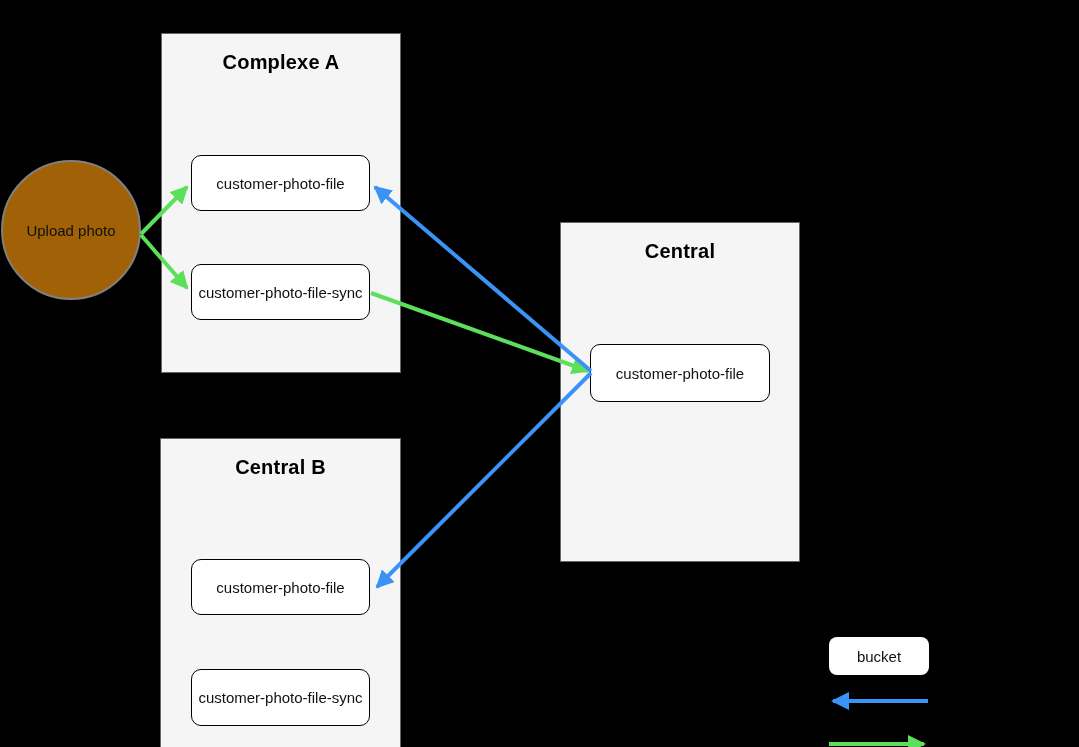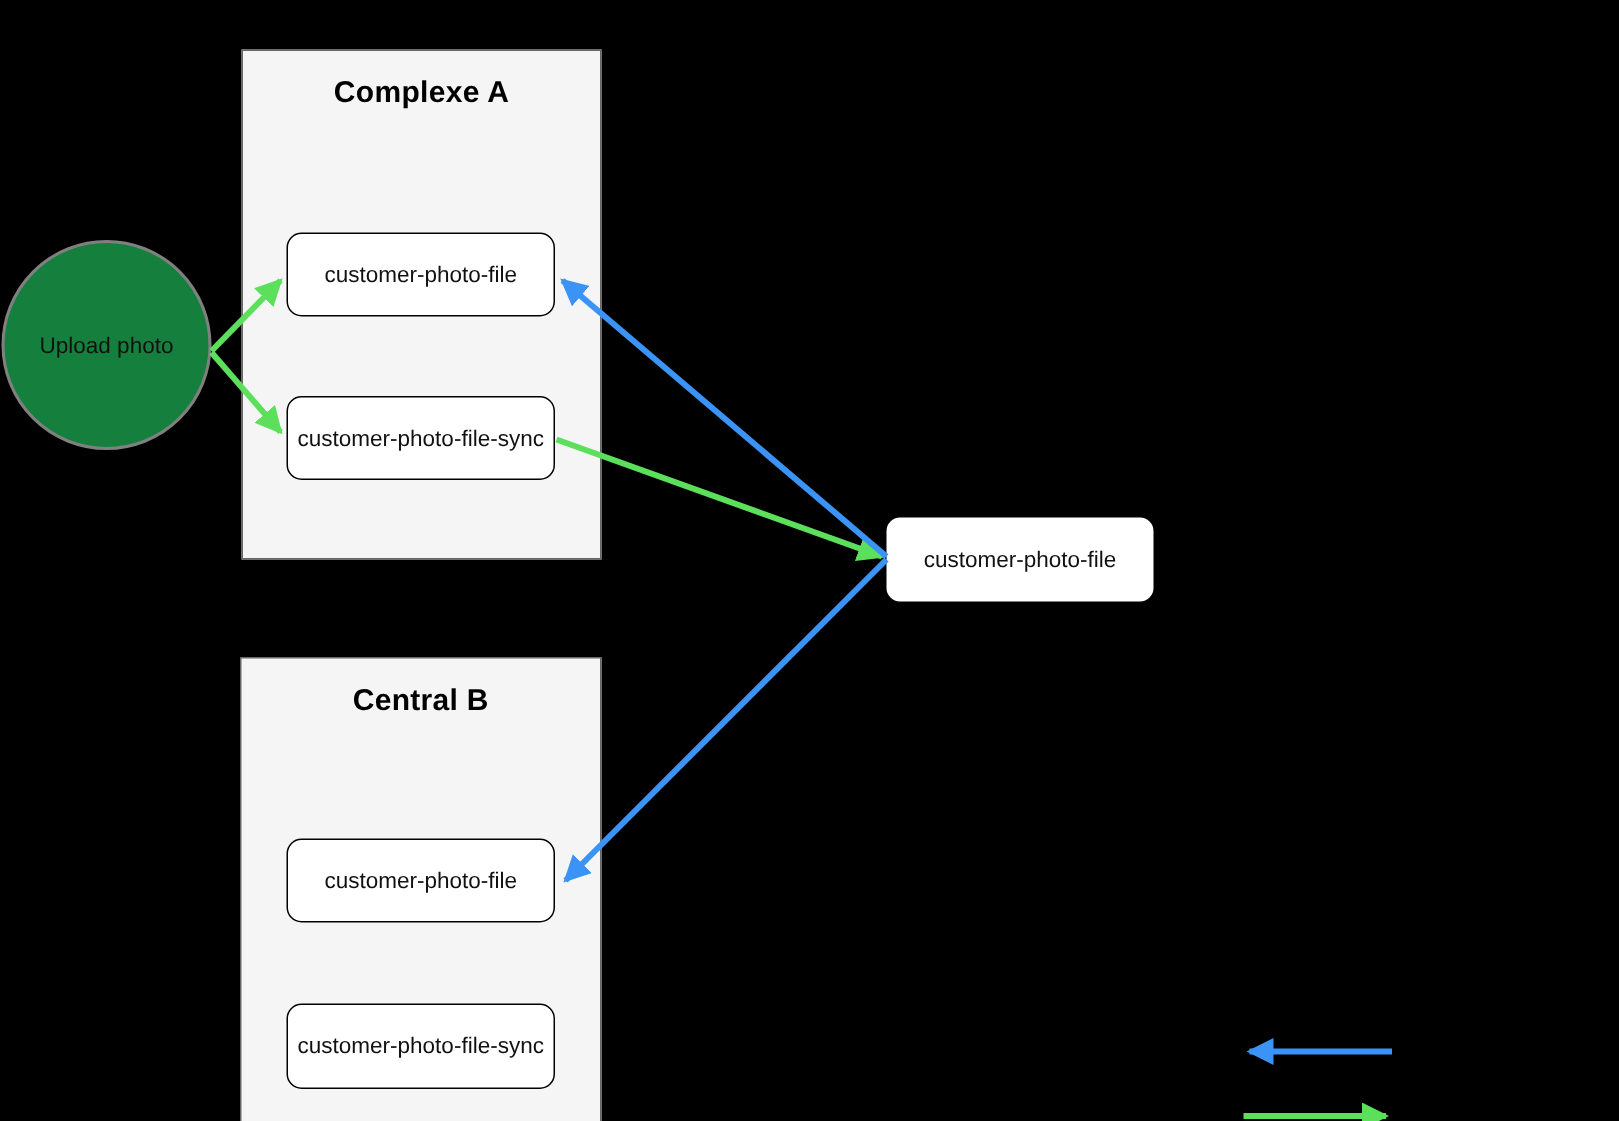--- a/index.html
+++ b/index.html
@@ -44,21 +44,21 @@
     color: #111111;
     white-space: nowrap;
   }
   .actor-circle {
     position: absolute;
     left: 1px;
     top: 128px;
     width: 140px;
     height: 140px;
     border-radius: 50%;
-    background: #15803d;
+    background: #a16207;
     border: 2px solid #808080;
     box-sizing: border-box;
     display: flex;
     align-items: center;
     justify-content: center;
     font-size: 15px;
     color: #111111;
   }
   .legend-bucket {
     position: absolute;
@@ -93,20 +93,23 @@
 </style>
 </head>
 <body>
 
 <div class="canvas">
 
   <div class="container-box" id="complexe-a">
     <div class="container-title">Complexe A</div>
   </div>
 
+  <div class="container-box" id="central">
+    <div class="container-title">Central</div>
+  </div>
 
   <div class="container-box" id="complexe-b">
     <div class="container-title">Central B</div>
   </div>
 
   <div class="actor-circle">
     <span>Upload photo</span>
   </div>
 
   <div class="node" id="node-a-file">
@@ -118,20 +121,23 @@
   <div class="node" id="node-c-file">
     <span>customer-photo-file</span>
   </div>
   <div class="node" id="node-b-file">
     <span>customer-photo-file</span>
   </div>
   <div class="node" id="node-b-sync">
     <span>customer-photo-file-sync</span>
   </div>
 
+  <div class="legend-bucket">
+    <span>bucket</span>
+  </div>
 
   <svg class="edges" width="1079" height="747" viewBox="0 0 1079 747">
     <defs>
       <marker id="arrow-green" markerWidth="4.5" markerHeight="4.5" refX="4" refY="2.25" orient="auto" markerUnits="strokeWidth">
         <path d="M0,0 L4.5,2.25 L0,4.5 Z" fill="#5ce05c"></path>
       </marker>
       <marker id="arrow-blue" markerWidth="4.5" markerHeight="4.5" refX="4" refY="2.25" orient="auto" markerUnits="strokeWidth">
         <path d="M0,0 L4.5,2.25 L0,4.5 Z" fill="#3b94f5"></path>
       </marker>
     </defs>

